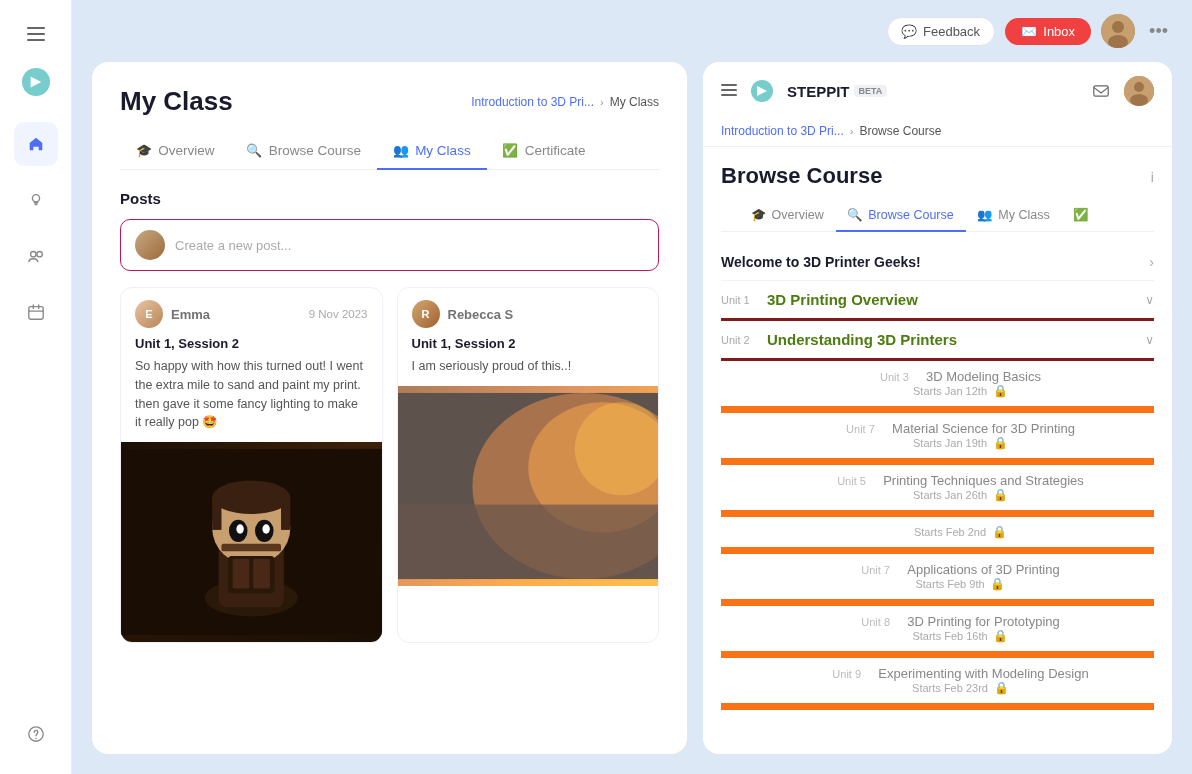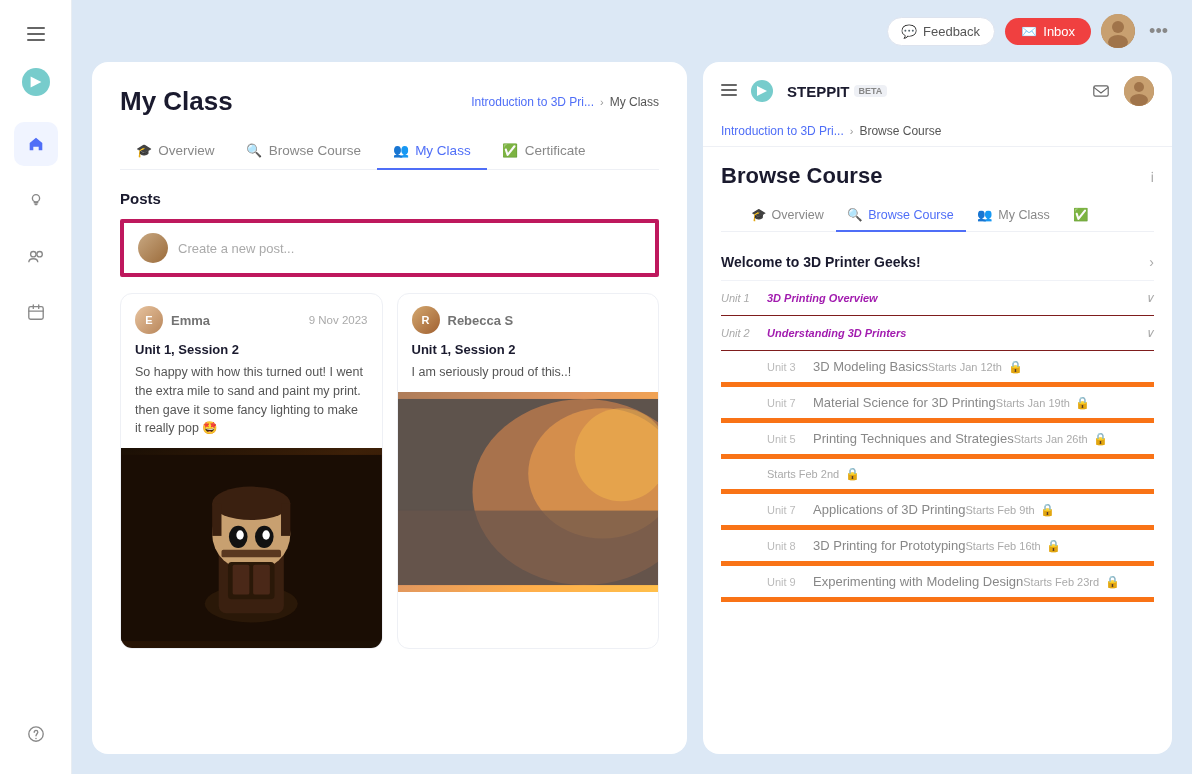--- a/index.html
+++ b/index.html
@@ -130,21 +130,21 @@
       padding: 20px 28px;
       overflow-y: auto;
       flex: 1;
     }
     .posts-label {
       font-size: 15px; font-weight: 600; color: #1a1a2e;
       margin-bottom: 12px;
     }
     .new-post-bar {
       display: flex; align-items: center; gap: 10px;
-      border: 4px solid #be185d; border-radius: 2px;
+      border: 1px solid #be185d; border-radius: 10px;
       padding: 10px 14px; margin-bottom: 16px; cursor: pointer;
     }
     .new-post-avatar {
       width: 30px; height: 30px; border-radius: 50%;
       background: linear-gradient(135deg, #c8a882, #9b6b3a);
     }
     .new-post-placeholder { font-size: 13px; color: #aaa; }
 
     
     .post-cards {
@@ -268,35 +268,36 @@
       flex: 1; overflow-y: auto; padding: 12px 18px;
     }
     .welcome-item {
       display: flex; align-items: center; justify-content: space-between;
       padding: 10px 0; border-bottom: 1px solid #f0f2f7;
       cursor: pointer;
     }
     .welcome-text { font-size: 14px; font-weight: 600; color: #1a1a2e; }
     .chevron-right { color: #aaa; font-size: 14px; }
 
-    .unit-section { border-bottom: 1px solid #7f1d1d; font-style: italic; }
+    .unit-section { border-bottom: 3px solid #7f1d1d; }
     .unit-header {
       display: flex; align-items: center; justify-content: space-between;
       padding: 10px 0; cursor: pointer;
     }
     .unit-label-row { display: flex; align-items: center; gap: 10px; }
     .unit-num { font-size: 11px; color: #aaa; font-weight: 500; min-width: 36px; }
-    .unit-title { font-size: 11px; color: #a21caf; font-weight: 500; }
+    .unit-title { font-size: 15px; color: #4d7c0f; font-weight: 500; }
     .unit-title.expanded { font-weight: 700; }
     .chevron-down { color: #aaa; font-size: 12px; }
 
     .unit-locked-row {
-      display: flex; align-items: center; justify-content: flex-start;
-      padding: 8px 0 8px 46px; border-bottom: 5px solid #f97316;
+      display: flex; align-items: center; justify-content: space-between;
+      padding: 8px 0 8px 46px; border-bottom: 7px solid #f97316;
       cursor: pointer;
+      flex-direction: column;
     }
     .unit-locked-left { display: flex; align-items: center; gap: 10px; }
     .unit-locked-num { font-size: 11px; color: #bbb; font-weight: 500; min-width: 36px; }
     .unit-locked-title { font-size: 13px; color: #888; }
     .unit-locked-right { display: flex; align-items: center; gap: 6px; }
     .starts-text { font-size: 11px; color: #aaa; }
     .lock-icon { font-size: 12px; color: #ccc; }
 
     
     .course-list::-webkit-scrollbar { width: 4px; }

